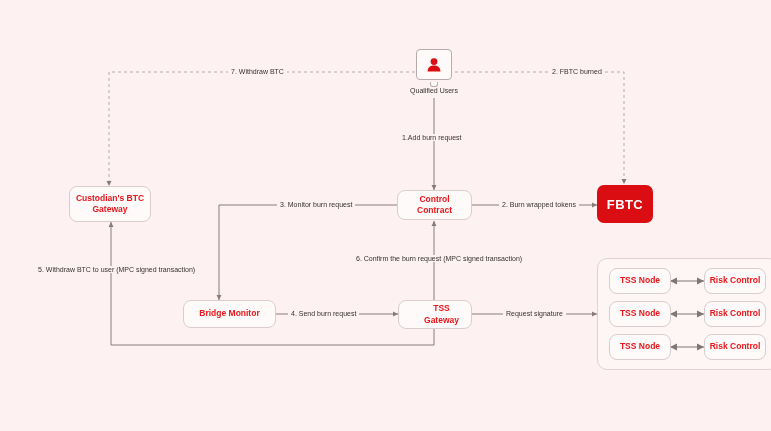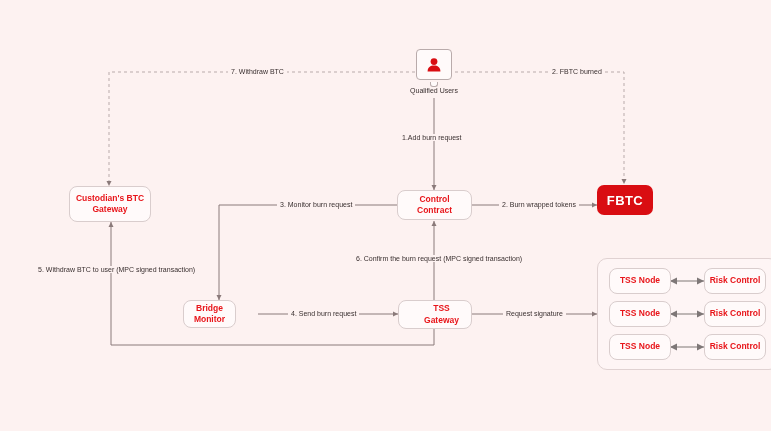--- a/index.html
+++ b/index.html
@@ -145,25 +145,25 @@
     <div>
       <span>Custodian's BTC</span><br>
       <span>Gateway</span>
     </div>
   </div>
 
   <div class="node" style="left:366px;top:190px;width:75px;height:30px;">
     <span>Control Contract</span>
   </div>
 
-  <div class="node-fbtc" style="left:566px;top:185px;width:56px;height:30px;">
+  <div class="node-fbtc" style="left:566px;top:185px;width:56px;height:38px;">
     <span>FBTC</span>
   </div>
 
-  <div class="node" style="left:152px;top:300px;width:53px;height:28px;align-items:flex-end;">
+  <div class="node" style="left:152px;top:300px;width:93px;height:28px;">
     <span>Bridge Monitor</span>
   </div>
 
   <div class="node" style="left:367px;top:300px;width:74px;height:29px;padding-left:17px;">
     <span>TSS Gateway</span>
   </div>
 
   <div class="group-box" style="left:566px;top:258px;width:182px;height:112px;"></div>
 
   <div class="node" style="left:578px;top:268px;width:62px;height:26px;">

